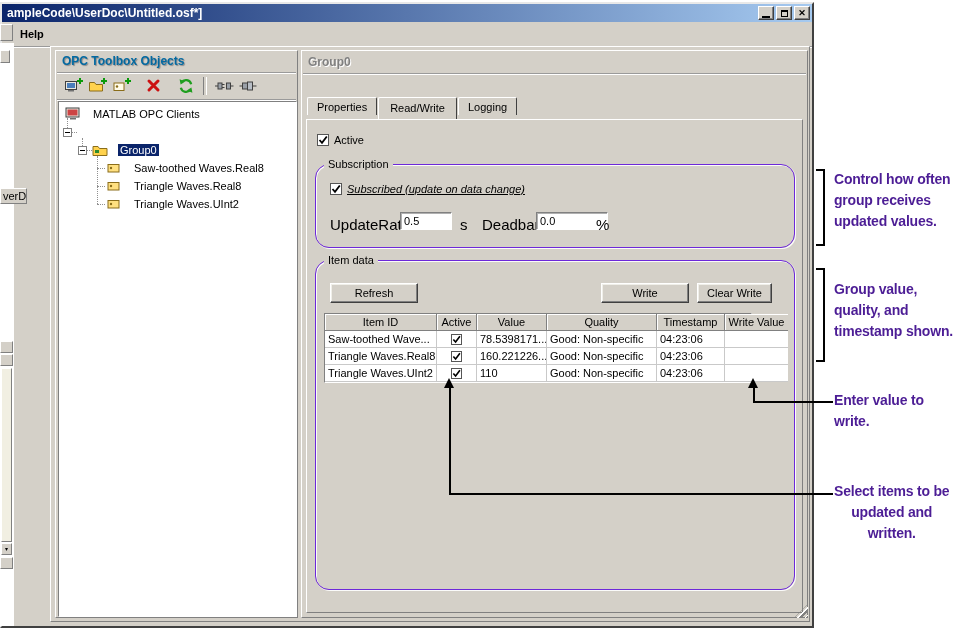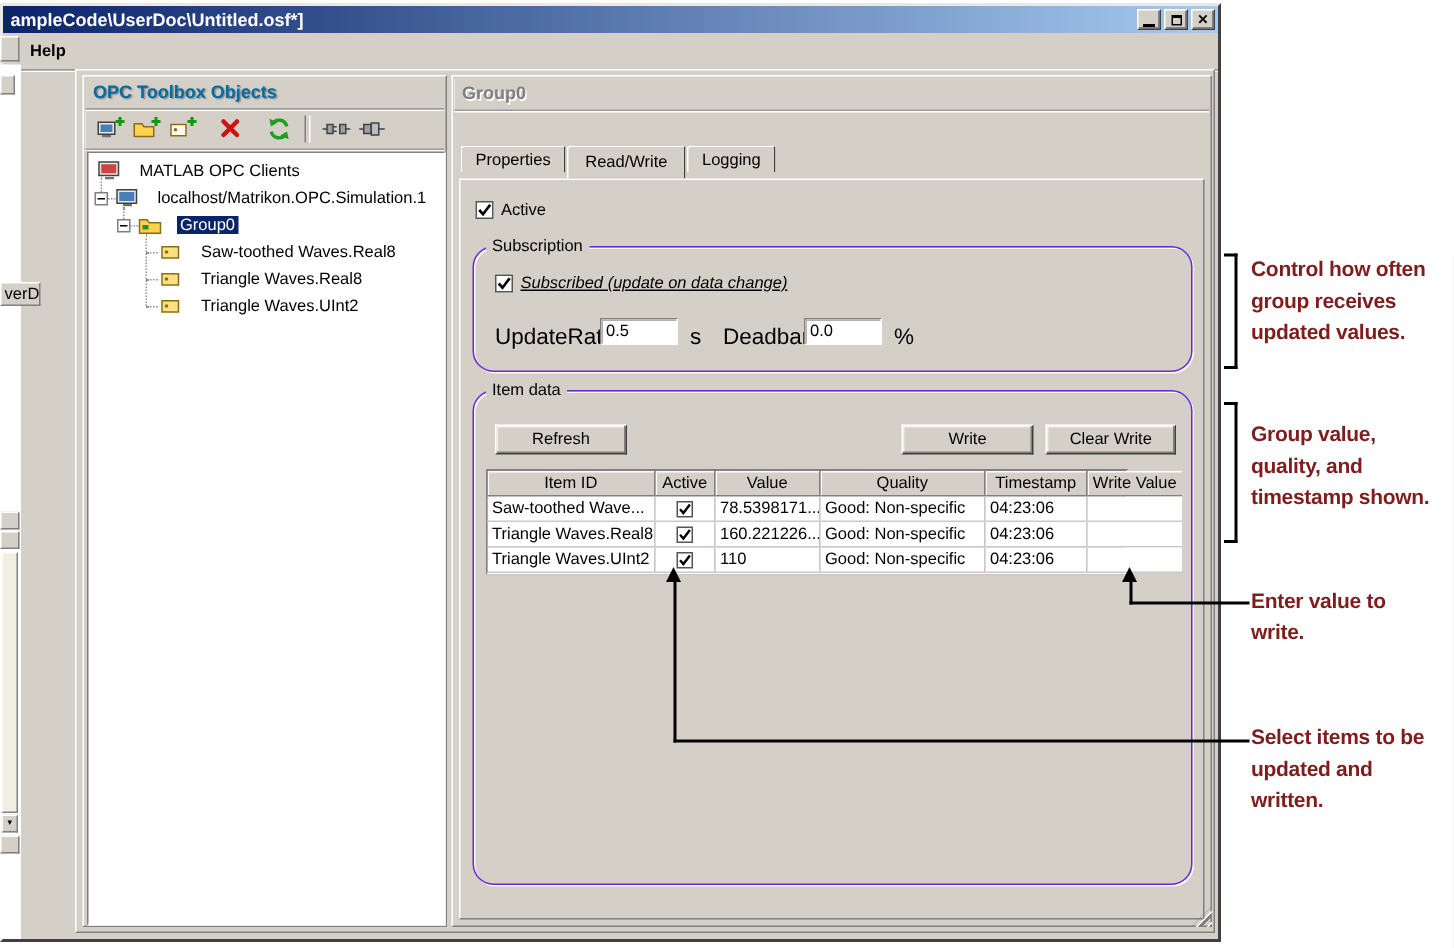--- a/index.html
+++ b/index.html
@@ -69,37 +69,37 @@
   .tab.active{height:22px;line-height:19px;margin-bottom:-1px;z-index:5;padding:1px 11px 0;}
   .pane{position:absolute;left:4px;top:68px;width:497px;height:494px;box-sizing:border-box;
         background:#d4d0c8;border:1px solid;border-color:#fff #808080 #808080 #fff;}
   .cb-row{position:absolute;display:flex;align-items:center;gap:5px;}
   .fieldset{position:absolute;box-sizing:border-box;border:1px solid #6d28d9;border-radius:14px;
             box-shadow:1px 1px 0 rgba(255,255,255,.9),inset 1px 1px 0 rgba(255,255,255,.9);}
   .legend{position:absolute;top:-7px;left:8px;background:#d4d0c8;padding:0 4px;font-size:11px;}
   .lbl{position:absolute;font-size:15px;white-space:nowrap;}
   .underline{text-decoration:underline;font-style:italic;}
   
-  .item-table{position:absolute;left:8px;top:52px;width:428px;box-sizing:border-box;background:#701a75;
+  .item-table{position:absolute;left:8px;top:52px;width:428px;box-sizing:border-box;background:#be185d;
               border:1px solid;border-color:#808080 #fff #fff #808080;}
   .thead,.trow{display:grid;grid-template-columns:112px 40px 70px 110px 68px 63px;}
   .th{height:17px;box-sizing:border-box;background:#d4d0c8;border-right:1px solid #808080;
       border-bottom:1px solid #808080;box-shadow:inset 1px 1px 0 #fff;font-size:11px;text-align:center;
       line-height:16px;overflow:hidden;white-space:nowrap;}
   .td{height:17px;box-sizing:border-box;border-right:1px solid #c9c9c9;border-bottom:1px solid #c9c9c9;
       font-size:11px;line-height:16px;padding:0 3px;overflow:hidden;white-space:nowrap;background:#fff;}
   .td.center{display:flex;align-items:center;justify-content:center;padding:0;}
   
   .grip{position:absolute;left:794px;top:604px;width:14px;height:14px;
         background:repeating-linear-gradient(135deg,transparent 0 2px,#fff 2px 3px,#808080 3px 5px);
         clip-path:polygon(100% 0,100% 100%,0 100%);}
   
   .ann-layer{position:absolute;left:0;top:0;width:969px;height:632px;pointer-events:none;z-index:10;}
   .ann-text{position:absolute;font-family:"Liberation Sans",sans-serif;font-weight:bold;font-size:14px;
-            line-height:21px;white-space:pre-line;color:#7f1d1d;letter-spacing:-0.2px;}
+            line-height:21px;white-space:pre-line;color:#4c1d95;letter-spacing:-0.2px;}
   .bracket{position:absolute;width:9px;box-sizing:border-box;border:2px solid #000;border-left:none;}
   .ln-h{position:absolute;height:2px;background:#000;}
   .ln-v{position:absolute;width:2px;background:#000;}
   .arrow-up{position:absolute;width:0;height:0;border-left:5px solid transparent;
             border-right:5px solid transparent;border-bottom:10px solid #000;}
 </style>
 </head>
 <body>
 
 <div class="screen">
@@ -214,28 +214,20 @@
       <span class="expander" style="left:4px;top:26px;"></span>
       <span class="expander" style="left:19px;top:44px;"></span>
 
       <div class="tree-row" style="left:6px;top:4px;">
         <svg width="16" height="14">
           <rect x="1" y="1" width="13" height="9" fill="#e8e8e0" stroke="#404040"></rect>
           <rect x="2.5" y="2.5" width="10" height="6" fill="#cc4444"></rect>
           <rect x="5" y="11" width="6" height="1.5" fill="#707070"></rect>
         </svg>
         <span class="tree-label">MATLAB OPC Clients</span>
-      </div>
-      <div class="tree-row" style="left:18px;top:22px;">
-        <svg width="16" height="14">
-          <rect x="1" y="1.5" width="13" height="9" fill="#e8e8e0" stroke="#404040"></rect>
-          <rect x="2.5" y="3" width="10" height="6" fill="#4a7ebb"></rect>
-          <rect x="5" y="11" width="6" height="1.5" fill="#707070"></rect>
-        </svg>
-        <span class="tree-label">localhost/Matrikon.OPC.Simulation.1</span>
       </div>
       <div class="tree-row" style="left:33px;top:40px;">
         <svg width="16" height="14">
           <path d="M1 3.5 h5 l1.5 2 h7.5 v7 h-14 z" fill="#ffd24d" stroke="#8a6d1a"></path>
           <rect x="3" y="7" width="4" height="3" fill="#2e8b2e"></rect>
         </svg>
         <span class="tree-label selected">Group0</span>
       </div>
       <div class="tree-row" style="left:47px;top:58px;">
         <svg width="16" height="14">
@@ -289,29 +281,29 @@
             <svg width="10" height="10" viewBox="0 0 10 10">
               <path d="M1.5 5 l2.5 2.8 L8.8 1.5" stroke="#000" stroke-width="1.8" fill="none"></path>
             </svg>
           </span>
           <span class="underline">Subscribed (update on data change)</span>
         </div>
         <span class="lbl" style="left:14px;top:51px;">UpdateRate:</span>
         <input class="field" style="left: 84px; top: 47px; width: 52px;" value="0.5">
         <span class="lbl" style="left:144px;top:51px;">s</span>
         <span class="lbl" style="left:166px;top:51px;">Deadband:</span>
-        <input class="field" style="left: 220px; top: 47px; width: 52px;" value="0.0">
+        <input class="field" style="left: 220px; top: 47px; width: 72px;" value="0.0">
         <span class="lbl" style="left:280px;top:51px;">%</span>
       </div>
 
       <div class="fieldset" style="left:8px;top:140px;width:480px;height:330px;">
         <span class="legend">Item data</span>
         <button class="btn" style="left:14px;top:22px;width:88px;height:20px;">Refresh</button>
         <button class="btn" style="left:285px;top:22px;width:88px;height:20px;">Write</button>
-        <button class="btn" style="left:381px;top:22px;width:87px;height:20px;">Clear Write</button>
+        <button class="btn" style="left:381px;top:22px;width:75px;height:20px;">Clear Write</button>
 
         <div class="item-table">
           <div class="thead">
             <div class="th">Item ID</div>
             <div class="th">Active</div>
             <div class="th">Value</div>
             <div class="th">Quality</div>
             <div class="th">Timestamp</div>
             <div class="th" style="border-right:none;">Write Value</div>
           </div>
@@ -374,21 +366,21 @@
     <div class="ann-text" style="left:834px;top:390px;">Enter value to
 write.</div>
 
     <div class="ann-text" style="left:834px;top:279px;">Group value,
 quality, and
 timestamp shown.</div>
     <div class="ln-h" style="left:753px;top:401px;width:80px;"></div>
     <div class="ln-v" style="left:753px;top:387px;height:16px;"></div>
     <div class="arrow-up" style="left:748px;top:378px;"></div>
 
-    <div class="ann-text" style="left:834px;top:481px;">Select items to be
+    <div class="ann-text" style="left:834px;top:481px;text-align:center;">Select items to be
 updated and
 written.</div>
     <div class="ln-h" style="left:449px;top:493px;width:384px;"></div>
     <div class="ln-v" style="left:449px;top:387px;height:108px;"></div>
     <div class="arrow-up" style="left:444px;top:378px;"></div>
   </div>
 
 </div>
 
 </body></html>

